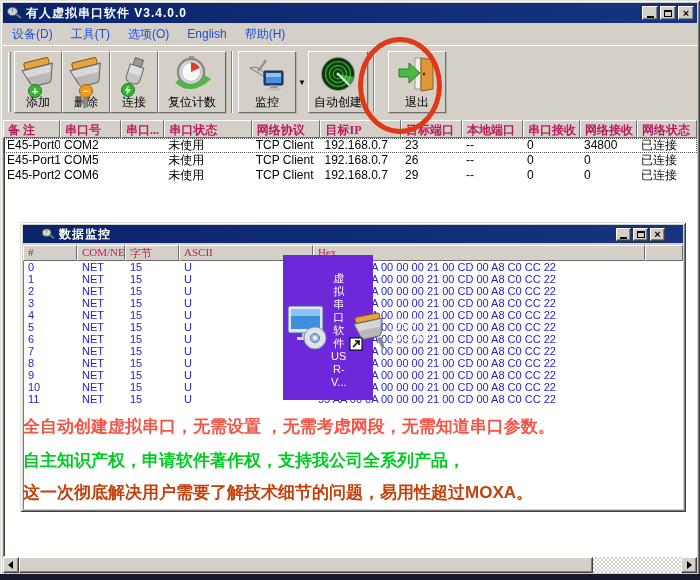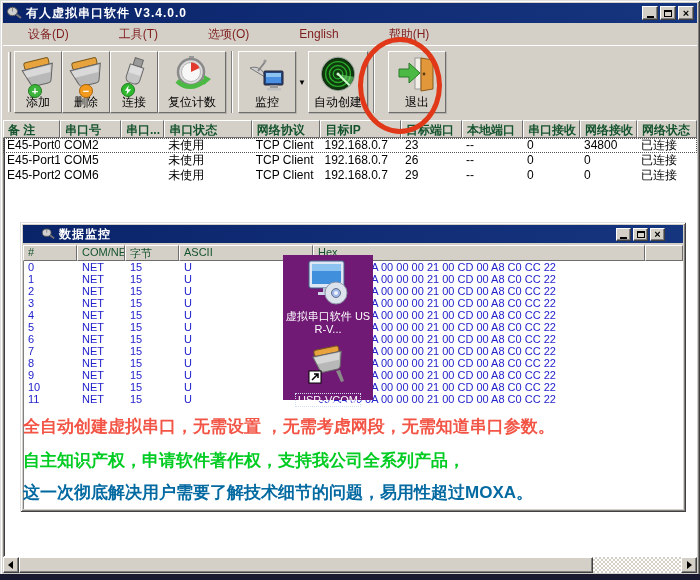--- a/index.html
+++ b/index.html
@@ -15,21 +15,21 @@
   .wbtns { margin-left: auto; display: flex; gap: 2px; }
   .wbtn { width: 16px; height: 14px; background: #D4D0C8; border: 1px solid; border-color: #fff #404040 #404040 #fff;
     box-shadow: inset -1px -1px #808080; display: flex; align-items: center; justify-content: center;
     font-size: 10px; font-weight: bold; color: #000; cursor: pointer; }
   .glyph-min { width: 7px; height: 2px; background: #000; margin-top: 7px; }
   .glyph-max { width: 8px; height: 7px; border: 1px solid #000; border-top: 2px solid #000; }
   .glyph-close { font-size: 11px; line-height: 10px; }
 
   
   .menubar { position: absolute; left: 3px; top: 24px; right: 3px; height: 20px; display: flex; align-items: center; }
-  .menu-item { font-size: 12px; padding: 2px 25px; color: #7f1d1d; cursor: pointer; white-space: nowrap; }
+  .menu-item { font-size: 12px; padding: 2px 9px; color: #1d4ed8; cursor: pointer; white-space: nowrap; }
 
   
   .toolbar { position: absolute; left: 3px; top: 45px; right: 3px; height: 73px; display: flex; align-items: flex-start; padding: 5px 0 0 5px; border-top:1px solid #fff; }
   .grip { width: 3px; height: 60px; border-left: 1px solid #fff; border-right: 1px solid #808080; margin: 1px 3px 0 0; }
   .tbtn { height: 62px; background: #D4D0C8; border: 1px solid; border-color: #fff #6e6e6e #6e6e6e #fff;
     box-shadow: 1px 1px 0 #40404033; display: flex; flex-direction: column; align-items: center; justify-content: flex-end;
     padding-bottom: 2px; cursor: pointer; position: relative; }
   .tbtn .icn { flex: 1; display: flex; align-items: center; justify-content: center; position: relative; width: 100%; }
   .tlabel { font-size: 12px; color: #000; white-space: nowrap; line-height: 15px; }
   .badge { position: absolute; width: 14px; height: 14px; border-radius: 50%; color: #fff; font-size: 11px; font-weight: bold;
@@ -40,21 +40,21 @@
 
   
   .annotation-circle { position: absolute; left: 358px; top: 37px; width: 84px; height: 97px;
     border: 5px solid #E03818; border-radius: 50%; z-index: 60; pointer-events: none; }
 
   
   .port-list { position: absolute; left: 3px; top: 120px; right: 3px; height: 437px; background: #fff;
     box-shadow: inset 1px 1px #808080, inset -1px -1px #fff, inset 2px 2px #404040; overflow: hidden; }
   .pt-header { display: flex; height: 18px; }
   .hcell { background: #D4D0C8; border: 1px solid; border-color: #fff #6e6e6e #6e6e6e #fff;
-    font-size: 12px; font-weight: bold; color: #14532d; padding: 1px 0 0 4px; white-space: nowrap; overflow: hidden; cursor: pointer; }
+    font-size: 12px; font-weight: bold; color: #be185d; padding: 1px 0 0 4px; white-space: nowrap; overflow: hidden; cursor: pointer; font-family: Liberation Serif, serif; }
   .pt-row { display: flex; height: 15px; cursor: pointer; }
   .pt-row.selected { outline: 1px dotted #555; outline-offset: -1px; }
   .dcell { font-size: 12px; color: #000; padding-left: 4px; white-space: nowrap; overflow: hidden; line-height: 15px; }
   .c0{width:58px}.c1{width:62px}.c2{width:44px}.c3{width:89px}.c4{width:70px}.c5{width:82px}
   .c6{width:62px}.c7{width:62px}.c8{width:58px}.c9{width:58px}.c10{flex:1 1 auto; min-width:60px}
 
   
   .monitor { position: absolute; left: 20px; top: 222px; width: 666px; height: 290px; background: #D4D0C8;
     box-shadow: inset 1px 1px #dfdfdf, inset -1px -1px #404040, inset 2px 2px #fff, inset -2px -2px #808080; z-index: 10; }
   .m-titlebar { position: absolute; left: 3px; top: 3px; right: 3px; height: 18px;
@@ -66,25 +66,25 @@
     box-shadow: inset 1px 1px #808080, inset -1px -1px #fff; overflow: hidden; }
   .ml-header { display: flex; height: 16px; }
   .ml-header .hcell { font-size: 11px; font-weight: normal; padding-top: 0; }
   .ml-row { display: flex; height: 12px; }
   .mcell { font-size: 11px; color: #2323CC; padding-left: 5px; white-space: nowrap; overflow: hidden; line-height: 12px; }
   .m0{width:54px}.m1{width:48px}.m2{width:54px}.m3{width:134px}.m4{width:332px}.m5{flex:1 1 auto}
 
   .promo-line { position: absolute; left: 0; right: 0; text-align: left; font-size: 17px; font-weight: bold; white-space: nowrap; }
   .promo-red { top: 170px; color: #F25545; }
   .promo-green1 { top: 204px; color: #00CC22; }
-  .promo-green2 { top: 236px; color: #0369a1; }
-
-  
-  .desktop-overlay { position: absolute; left: 263px; top: 33px; width: 90px; height: 145px; background: #701a75;
-    display: flex; flex-direction: column; align-items: center; padding-top: 5px; z-index: 20; }
+  .promo-green2 { top: 236px; color: #c2410c; }
+
+  
+  .desktop-overlay { position: absolute; left: 263px; top: 33px; width: 90px; height: 145px; background: #6d28d9;
+    display: flex; flex-direction: row; align-items: center; padding-top: 5px; z-index: 20; }
   .d-label { color: #fff; font-size: 11px; line-height: 13px; text-align: center; width: 86px; word-break: break-all; cursor: pointer; }
   .d-label2 { color: #fff; font-size: 11px; border: 1px dotted #cfe0f0; padding: 0 2px; margin-top: 2px; cursor: pointer; }
   .d-icn { cursor: pointer; }
 
   
   .hscroll { position: absolute; left: 3px; top: 557px; right: 3px; height: 16px; background: #ECEAE4;
     background-image: conic-gradient(#fff 0 25%, #d4d0c8 0 50%, #fff 0 75%, #d4d0c8 0); background-size: 4px 4px; }
   .sb-arrow { position: absolute; top: 0; width: 16px; height: 16px; background: #D4D0C8; border: 1px solid;
     border-color: #fff #404040 #404040 #fff; box-shadow: inset -1px -1px #808080; display: flex; align-items: center;
     justify-content: center; font-size: 8px; color: #000; cursor: pointer; }

